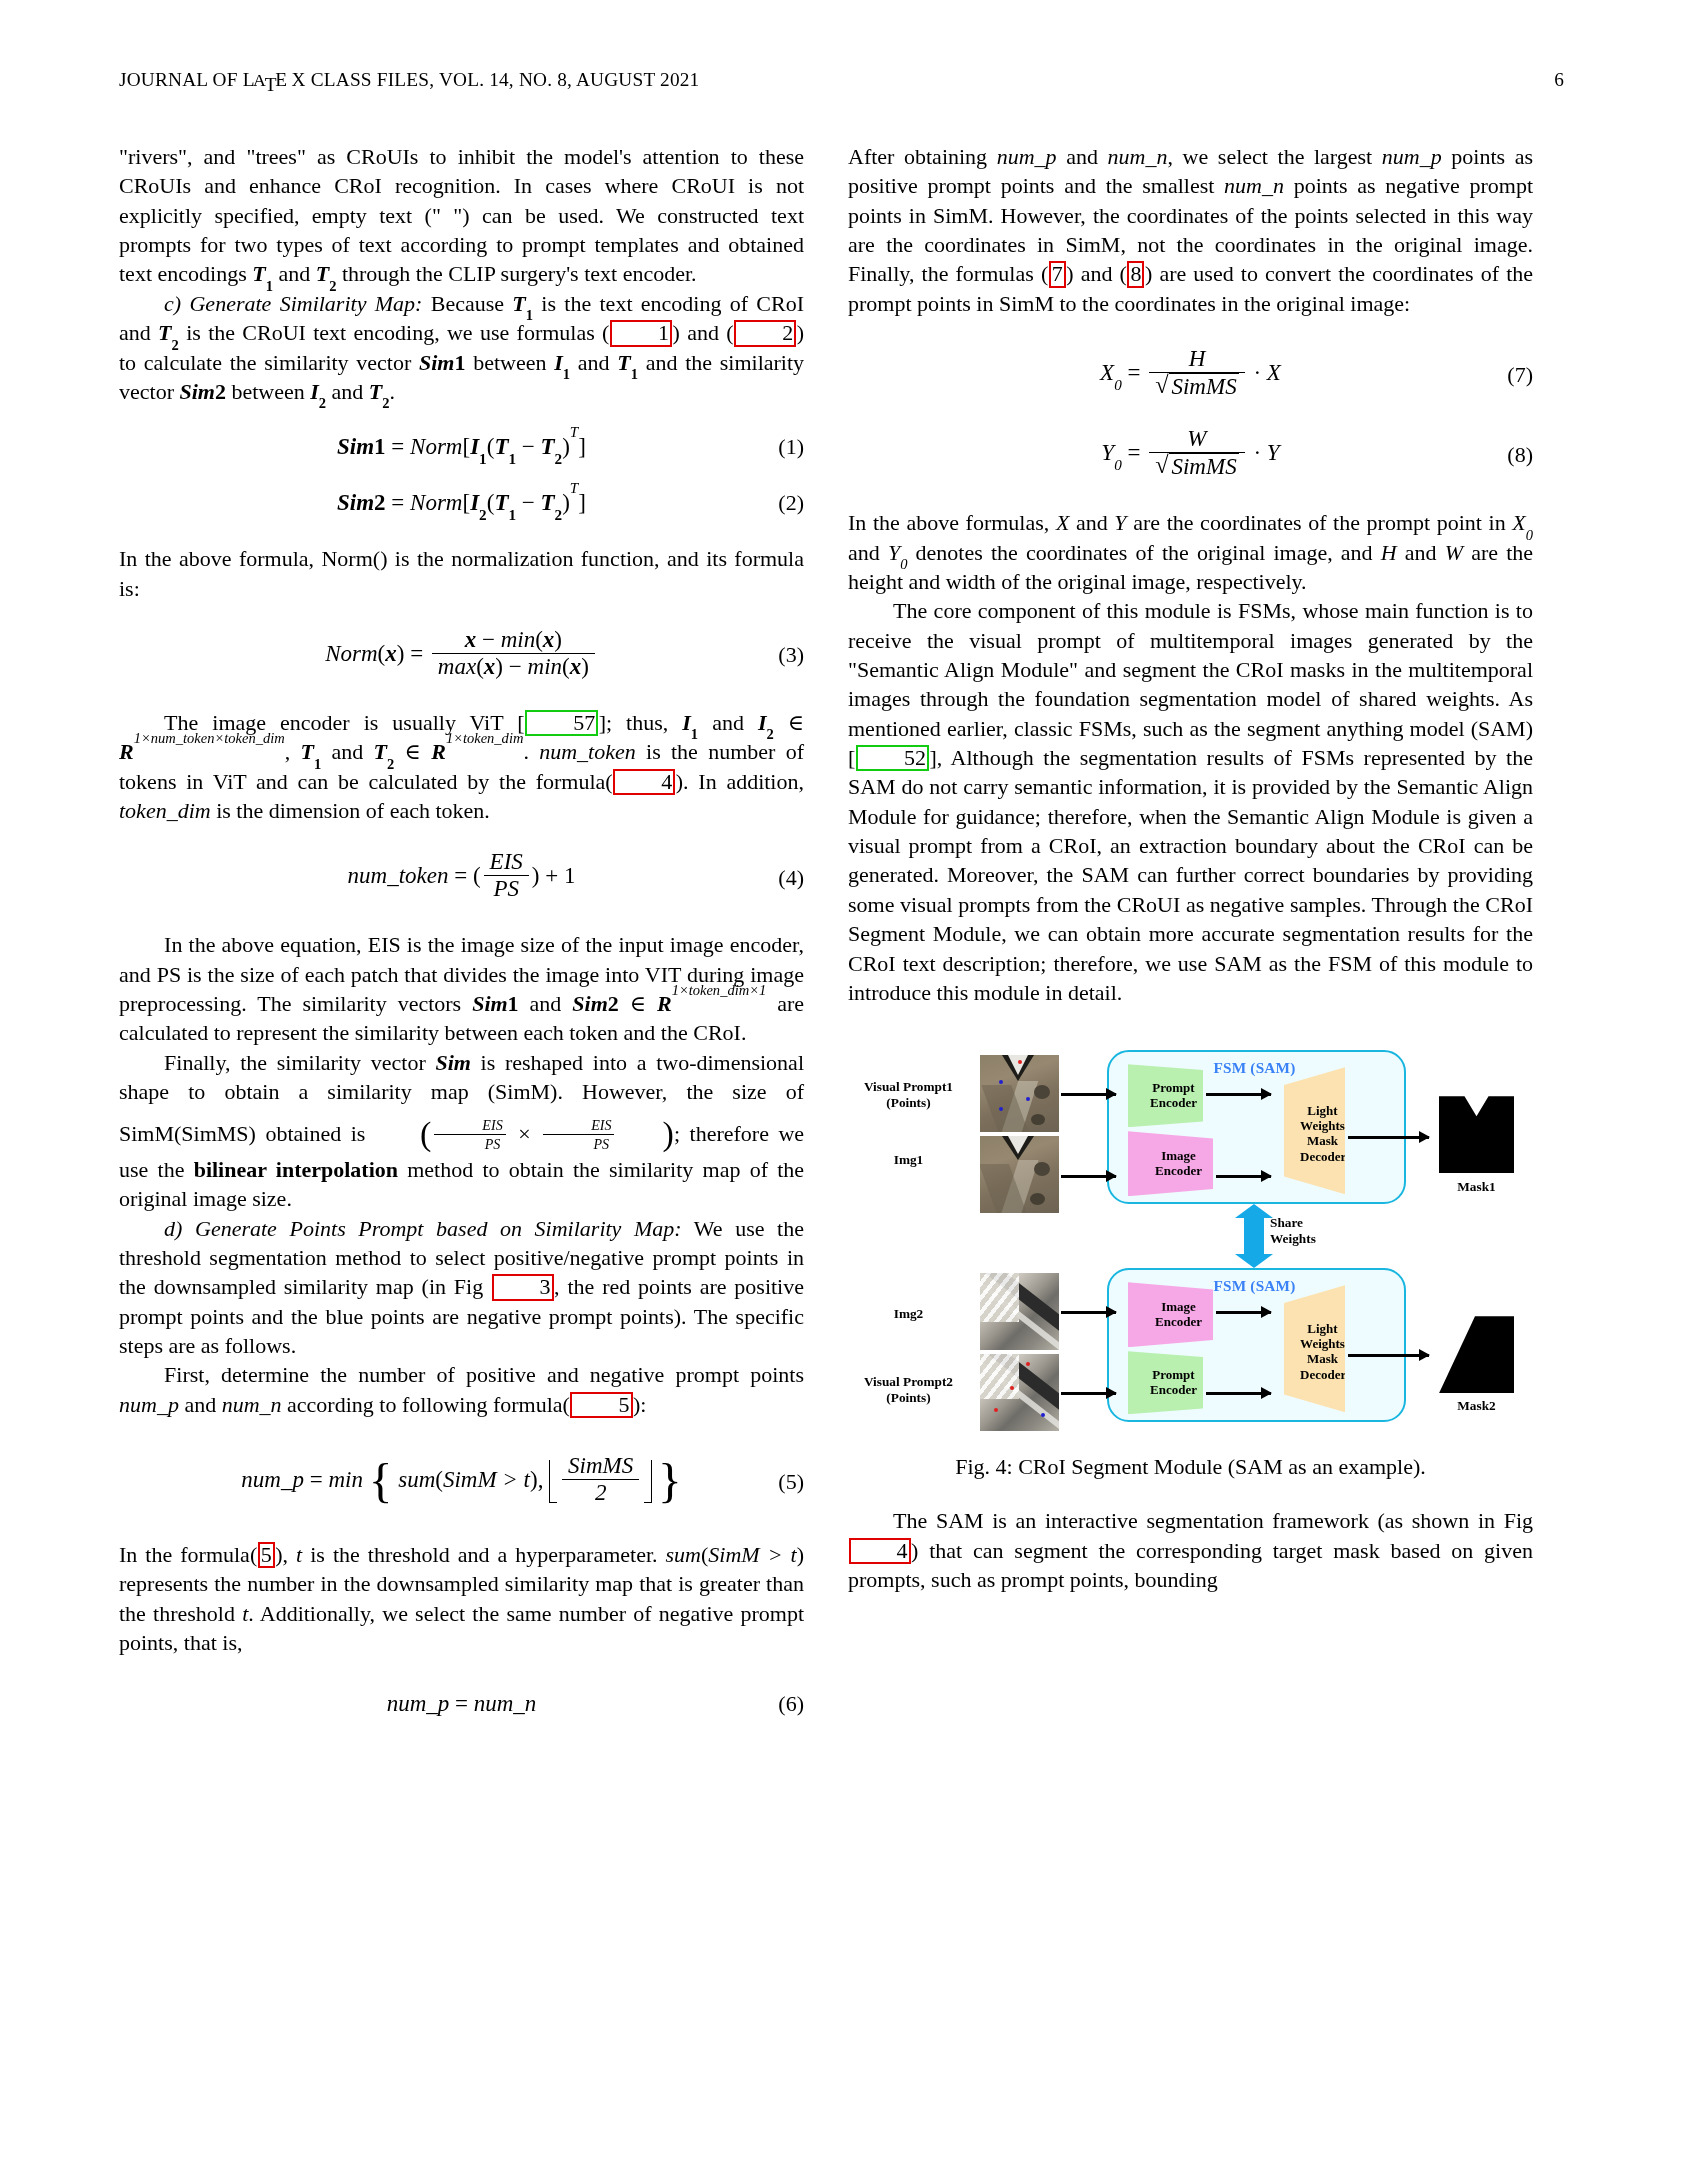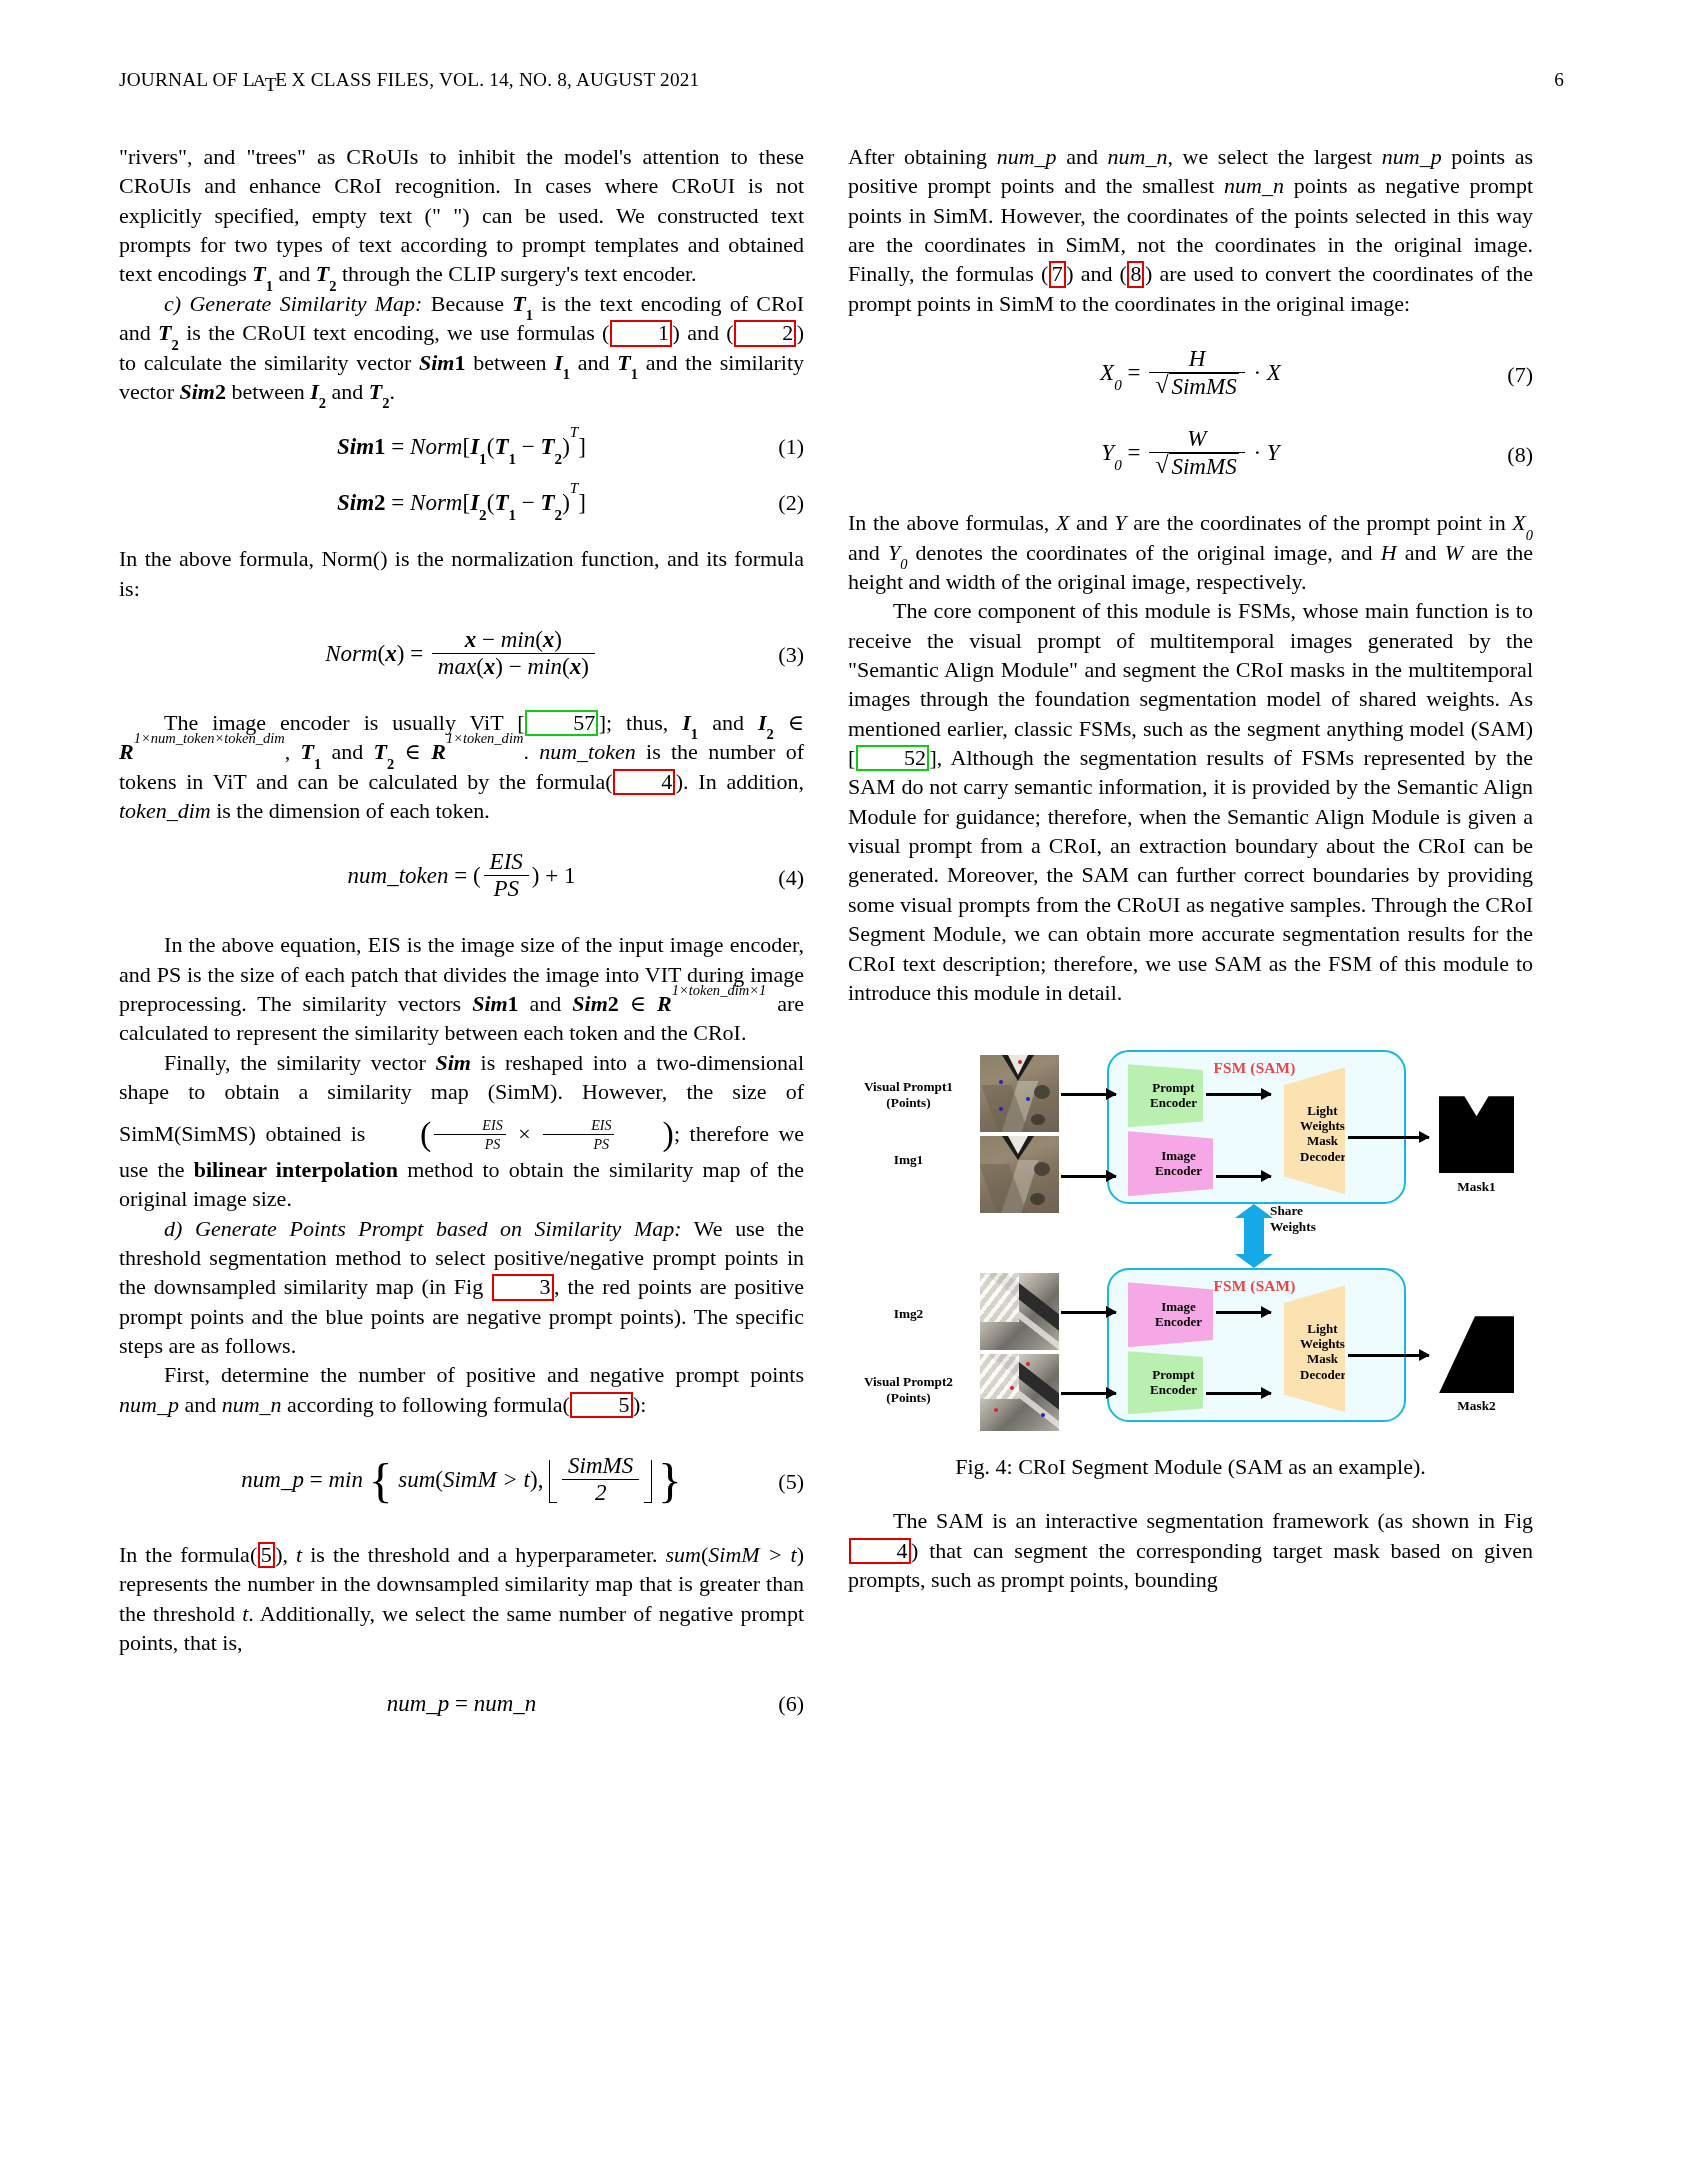--- a/index.html
+++ b/index.html
@@ -52,21 +52,21 @@
   .paren-big{font-size:1.55em;font-style:normal;position:relative;top:.12em;display:inline-block;}
   .brace{font-size:2.15em;font-style:normal;display:inline-block;vertical-align:middle;position:relative;top:-.02em;}
   .floorL,.floorR{display:inline-block;font-style:normal;position:relative;vertical-align:middle;}
   .floorL{border-left:1.6px solid #000;border-bottom:1.6px solid #000;width:.30em;height:1.85em;margin-right:2px;}
   .floorR{border-right:1.6px solid #000;border-bottom:1.6px solid #000;width:.30em;height:1.85em;margin-left:2px;}
   .secttl{font-style:italic;font-size:22px;margin:26px 0 10px 0;}
   
   .figwrap{margin-top:30px;}
   .figure{width:685px;height:401px;position:relative;}
   .fsm{position:absolute;border:2.6px solid #19b6e0;border-radius:22px;background:#effcff;}
-  .fsm-label{position:absolute;color:#ef4444;font-weight:bold;font-size:15.3px;letter-spacing:0.2px;}
+  .fsm-label{position:absolute;color:#3b82f6;font-weight:bold;font-size:15.3px;letter-spacing:0.2px;}
   .trap{position:absolute;}
   .trap .tlabel{position:absolute;left:16px;right:0;text-align:center;font-weight:bold;font-size:13px;
      line-height:1.16;color:#000;}
   .sidelabel{position:absolute;font-weight:bold;font-size:13.3px;text-align:center;line-height:1.18;}
   .thumb{position:absolute;overflow:hidden;}
   .arrow{position:absolute;height:2.6px;background:#000;}
   .arrow:after{content:"";position:absolute;right:-1px;top:-5px;border-left:11px solid #000;
     border-top:6.4px solid transparent;border-bottom:6.4px solid transparent;}
   .mask{position:absolute;background:#000;}
   .sharearrow{position:absolute;width:20px;background:#15a9e8;}
@@ -243,21 +243,21 @@
           <div class="arrow" style="left:358px;top:56px;width:65px;"></div>
           <div class="arrow" style="left:368px;top:138px;width:55px;"></div>
           <div class="arrow" style="left:500px;top:99px;width:81px;"></div>
 
           <div class="mask" style="left:591px;top:59px;width:75px;height:77px;clip-path:polygon(0 0,34% 0,50% 26%,66% 0,100% 0,100% 100%,0 100%);"></div>
           <div class="sidelabel" style="left:591px;top:142px;width:75px;">
             <span>Mask1</span>
           </div>
 
           <div class="sharearrow" style="left:396px;top:181px;height:36px;"></div>
-          <div class="sidelabel" style="left:422px;top:166px;width:109px;text-align:left;">
+          <div class="sidelabel" style="left:422px;top:178px;width:109px;text-align:left;">
             <span>Share</span><br>
             <span>Weights</span>
           </div>
 
           <div class="fsm" style="left:259px;top:231px;width:295px;height:150px;"></div>
           <div class="fsm-label" style="left:259px;top:240px;width:295px;text-align:center;">FSM (SAM)</div>
 
           <div class="sidelabel" style="left:0px;top:269px;width:121px;">
             <span>Img2</span>
           </div>

